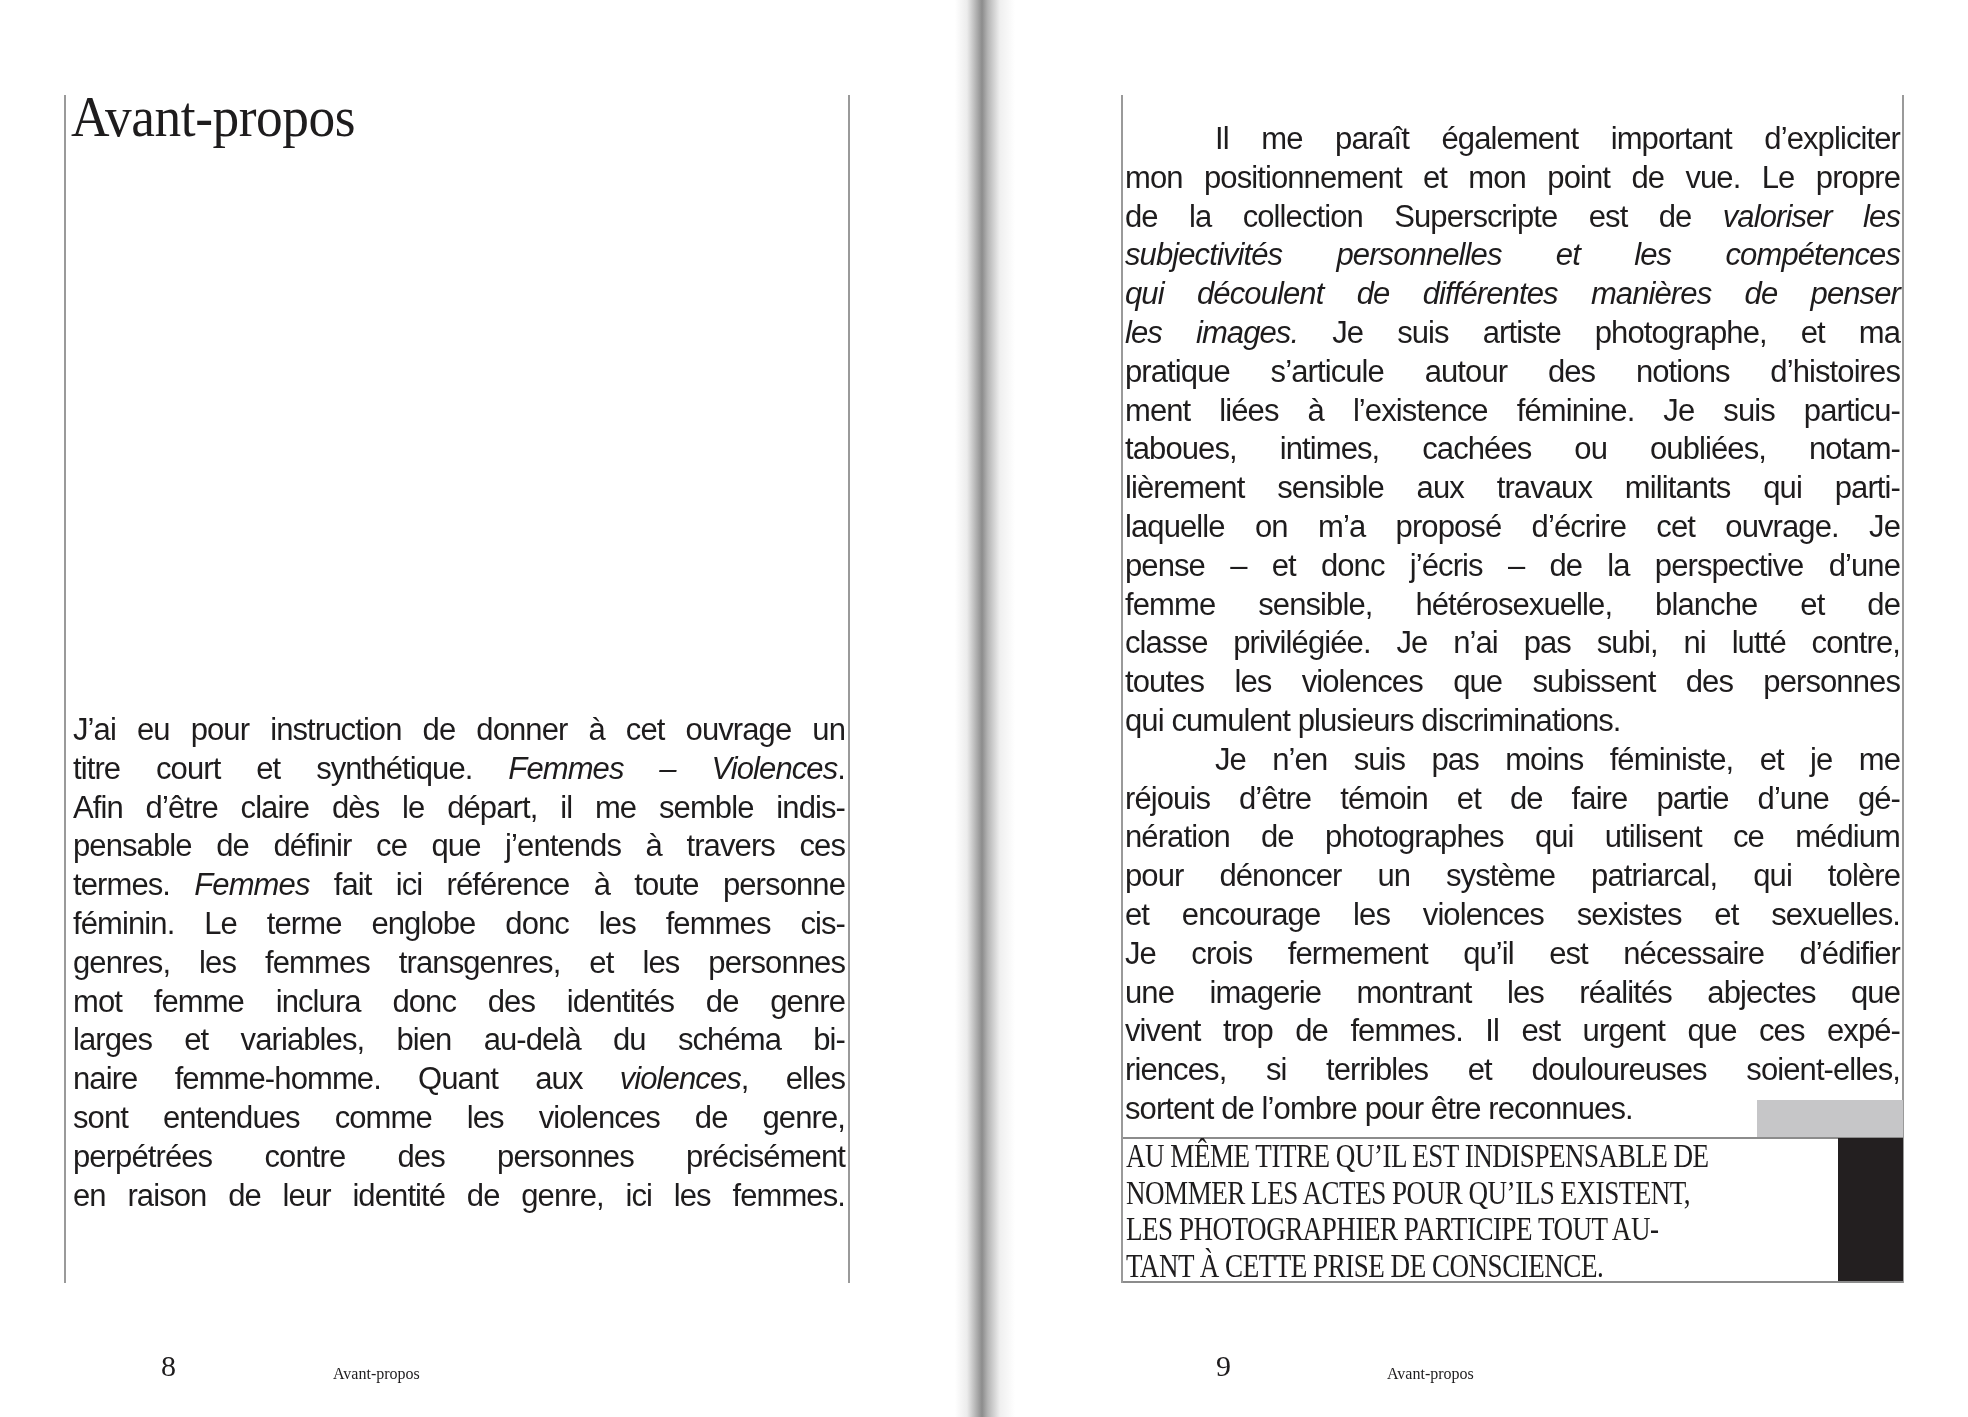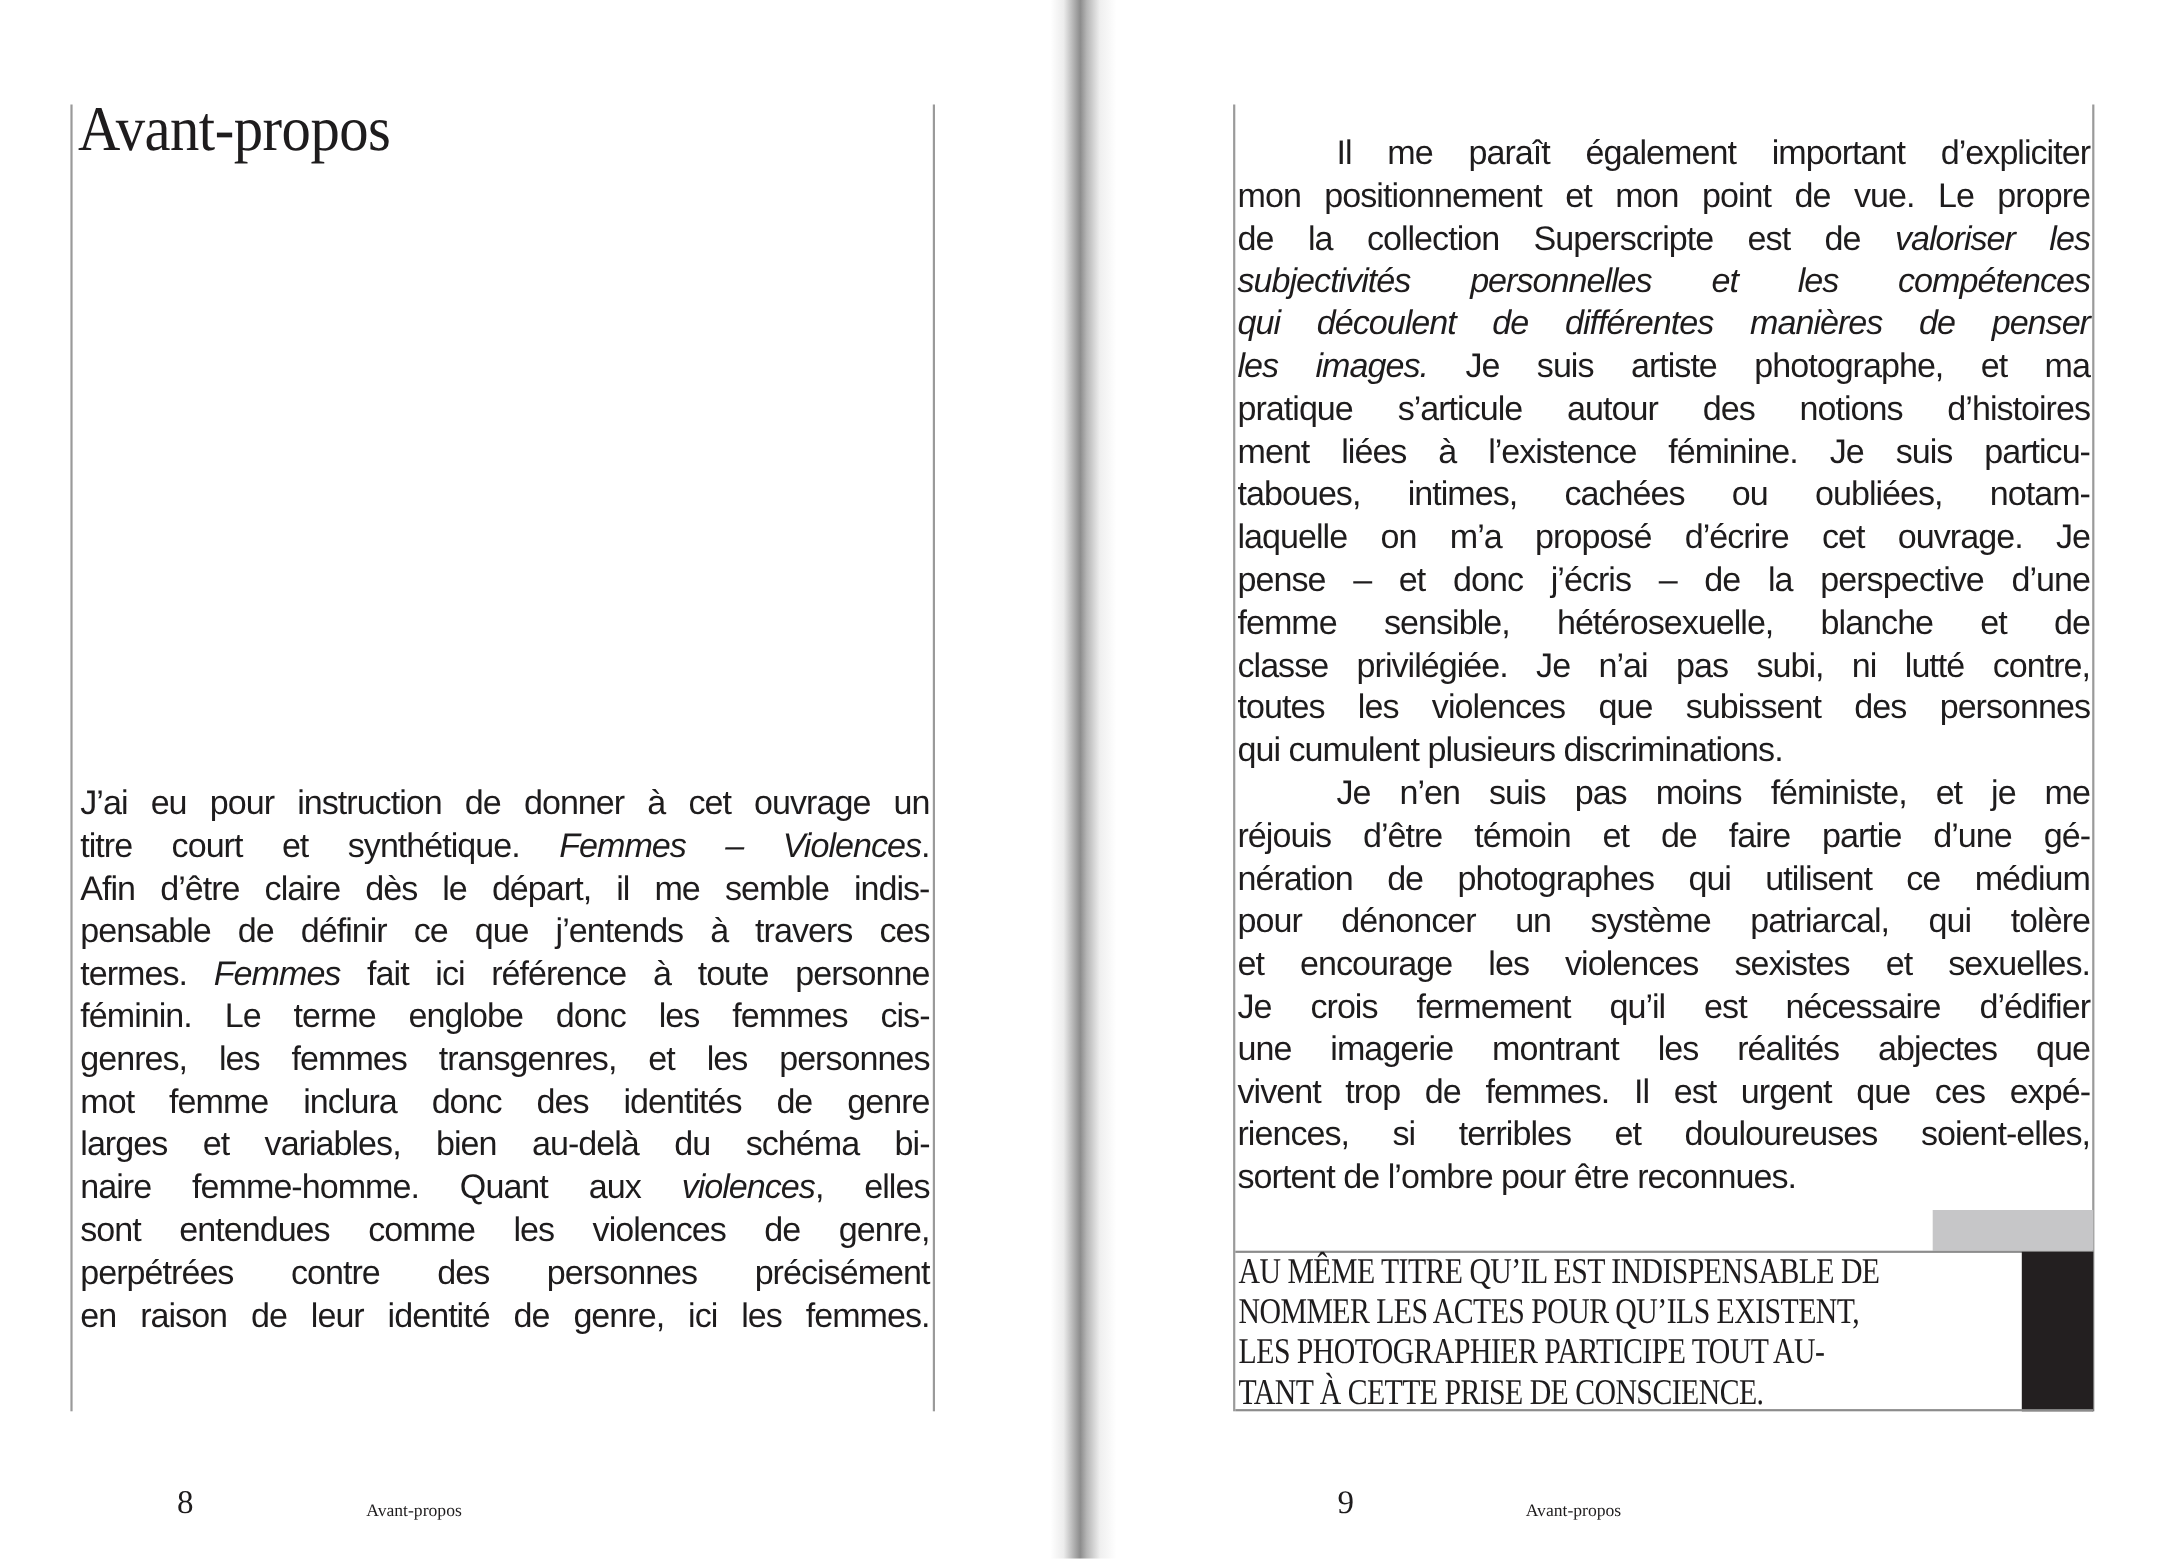--- a/index.html
+++ b/index.html
@@ -110,20 +110,21 @@
 <div class="col right" id="right-col">
     <span class="line indent"><span>Il me paraît également important d’expliciter</span></span>
     <span class="line"><span>mon positionnement et mon point de vue. Le propre</span></span>
     <span class="line"><span>de la collection Superscripte est de </span><em>valoriser les</em></span>
     <span class="line"><em>subjectivités personnelles et les compétences</em></span>
     <span class="line"><em>qui découlent de différentes manières de penser</em></span>
     <span class="line"><em>les images.</em><span> Je suis artiste photographe, et ma</span></span>
     <span class="line"><span>pratique s’articule autour des notions d’histoires</span></span>
     <span class="line"><span>ment liées à l’existence féminine. Je suis particu-</span></span>
     <span class="line"><span>taboues, intimes, cachées ou oubliées, notam-</span></span>
+    <span class="line"><span>lièrement sensible aux travaux militants qui parti-</span></span>
     <span class="line"><span>laquelle on m’a proposé d’écrire cet ouvrage. Je</span></span>
     <span class="line"><span>pense – et donc j’écris – de la perspective d’une</span></span>
     <span class="line"><span>femme sensible, hétérosexuelle, blanche et de</span></span>
     <span class="line"><span>classe privilégiée. Je n’ai pas subi, ni lutté contre,</span></span>
     <span class="line"><span>toutes les violences que subissent des personnes</span></span>
     <span class="line last"><span>qui cumulent plusieurs discriminations.</span></span>
     <span class="line indent"><span>Je n’en suis pas moins féministe, et je me</span></span>
     <span class="line"><span>réjouis d’être témoin et de faire partie d’une gé-</span></span>
     <span class="line"><span>nération de photographes qui utilisent ce médium</span></span>
     <span class="line"><span>pour dénoncer un système patriarcal, qui tolère</span></span>

